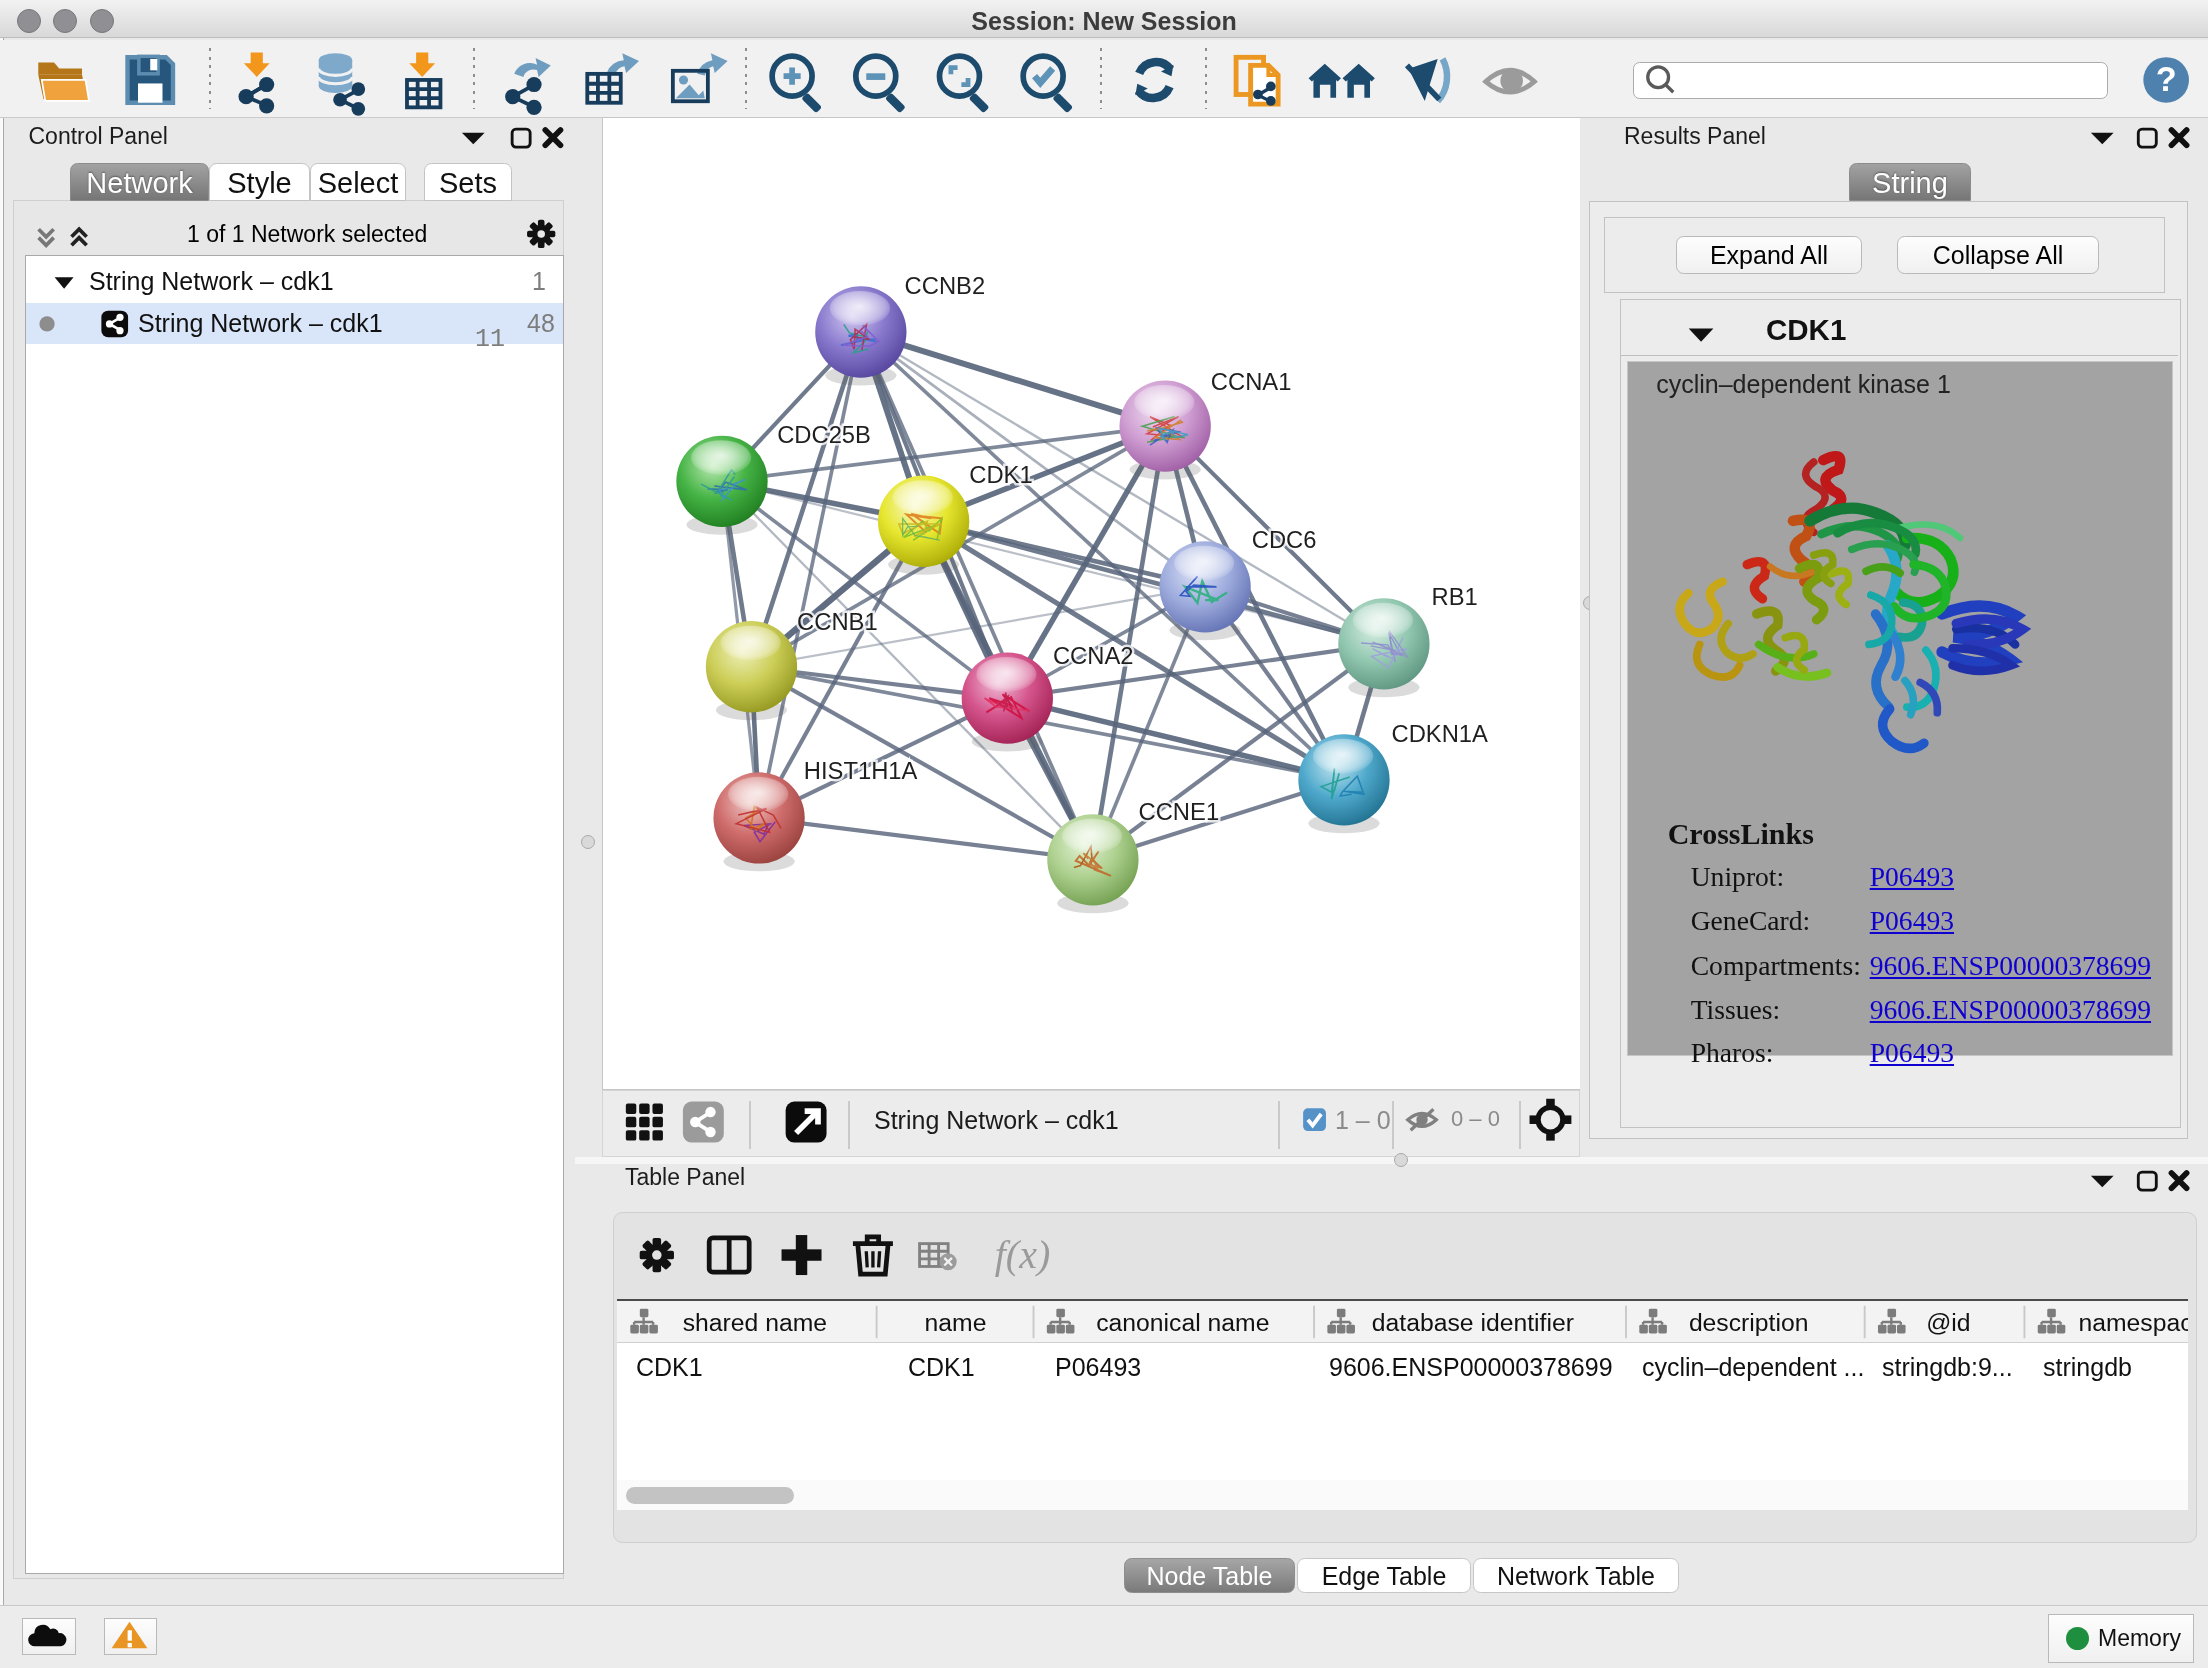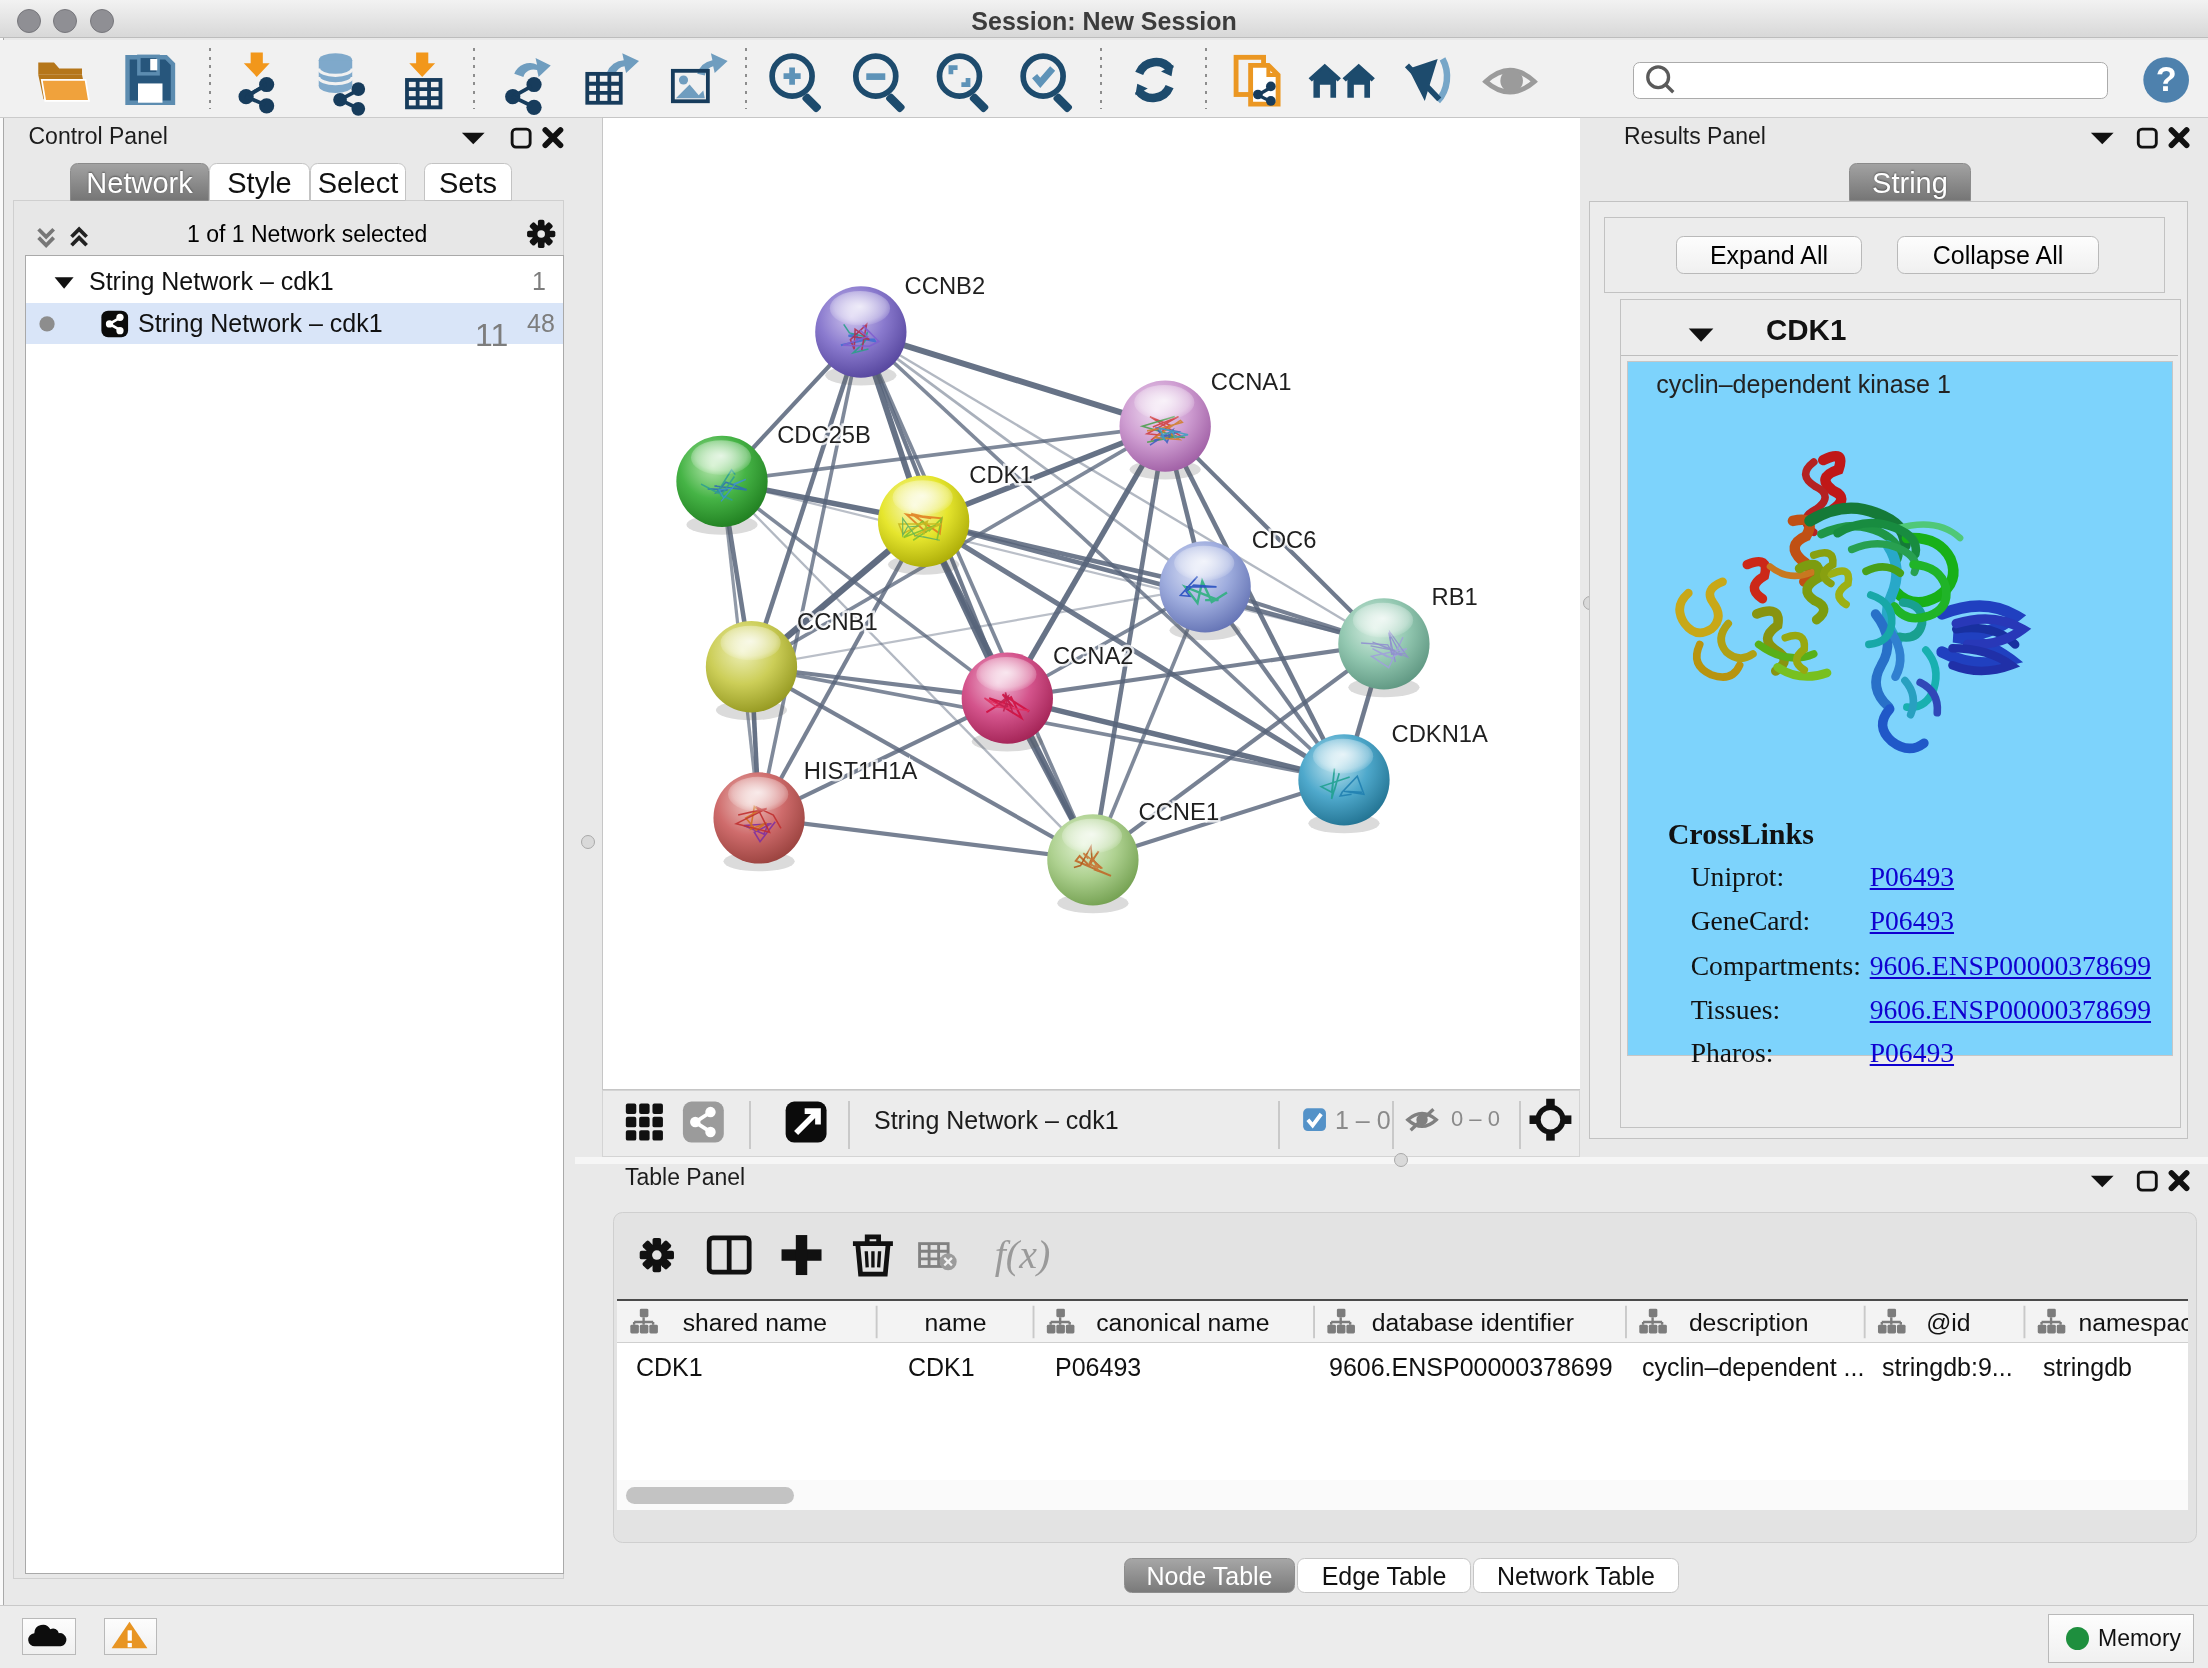--- a/index.html
+++ b/index.html
@@ -308,21 +308,21 @@
       <rect x="79" y="8" width="28" height="28" rx="7" fill="#0b0b0b"></rect>
       <g fill="#fff">
           <circle cx="87.5" cy="22" r="3.8"></circle>
           <circle cx="98.5" cy="15" r="3.8"></circle>
           <circle cx="98.5" cy="29" r="3.8"></circle>
       <rect x="87" y="20.6" width="12" height="2.8" transform="rotate(-31 87.5 22)"></rect>
           <rect x="87" y="20.6" width="12" height="2.8" transform="rotate(30 87.5 22)"></rect>
         </g>
     </svg>
     <div style="position:absolute; left:112px; font-size:25px; color:#111; top:5.7px;">String Network – cdk1</div>
-    <div style="position:absolute; left:449px; font-size:32px; color:#7d7d7d; top:14px;">11</div>
+    <div style="position:absolute; left:449px; font-size:25px; color:#7d7d7d; top:22px;font-family:Liberation Mono, monospace;">11</div>
     <div style="position:absolute; left:501px; font-size:25px; color:#7d7d7d; top:5.7px;">48</div>
   </div>
 </div>
 
 <div class="abs" id="canvas">
   <svg id="net" width="976" height="971" viewBox="633 123 1026 1021">
       <defs>
 <radialGradient id="gCCNB2" cx="0.40" cy="0.33" r="0.72">
 <stop offset="0" stop-color="#cfc5ee"></stop>
           <stop offset="0.5" stop-color="#8a7ace"></stop>
@@ -569,21 +569,21 @@
 <div class="abs rbox" style="left:1604px; top:217px; width:561px; height:76px;">
   <div class="botbtn" style="left:71px; top:18px; width:186px; height:38px; border-radius:7.6px; text-align:center; font-size:25px; line-height:36px;">Expand All</div>
   <div class="botbtn" style="left:292px; top:18px; width:202px; height:38px; border-radius:7.6px; text-align:center; font-size:25px; line-height:36px;">Collapse All</div>
 </div>
 <div class="abs rbox" style="left:1620px; top:299px; width:561px; height:829px;">
   <svg width="38" height="38" style="position:absolute;left:62px;top:19px;" viewBox="0 0 40 40">
       <path d="M6,10 L32,10 L19,24 Z" fill="#111"></path>
     </svg>
   <div style="position:absolute; left:145px; top:13.3px; font-size:29.5px; font-weight:bold; color:#111;">CDK1</div>
   <div style="position:absolute; left:0px; top:55px; width:557px; border-top:1.9px solid #bdbdbd;"></div>
-  <div style="position:absolute; left:5.7px; top:61px; width:546px; height:695px; border:1px solid #c6c6c6; background:#7dd3fc;">
+  <div style="position:absolute; left:5.7px; top:61px; width:546px; height:695px; border:1px solid #c6c6c6; background:#a3a3a3;">
     <div style="position:absolute; left:28.5px; top:7.6px; font-size:25px; color:#222;">cyclin–dependent kinase 1</div>
     <svg id="ribbon" style="position:absolute; left:43px; top:81px;" width="371" height="323" viewBox="0 0 390 340">
 <g fill="none" stroke-linecap="round">
 <path d="M160,18 q24,-12 16,10 q-24,8 -6,22 q18,8 0,20" stroke="#c01818" stroke-width="11"></path>
 <path d="M150,20 q-18,14 2,26 q20,10 0,24 q-20,10 -2,24" stroke="#b42222" stroke-width="8"></path>
 <path d="M128,82 q26,-6 14,16 q-22,10 -4,26 q16,10 2,22" stroke="#c05014" stroke-width="11"></path>
 <path d="M80,128 q24,-10 18,12 q-20,12 -2,24" stroke="#cc2818" stroke-width="10"></path>
 <path d="M104,130 q20,16 44,6" stroke="#c87820" stroke-width="7"></path>
 <path d="M146,82 q36,-22 70,-8 q32,12 30,34" stroke="#157a38" stroke-width="12"></path>
 <path d="M158,96 q34,-16 62,-2 q24,12 18,28" stroke="#1f9646" stroke-width="9"></path>

